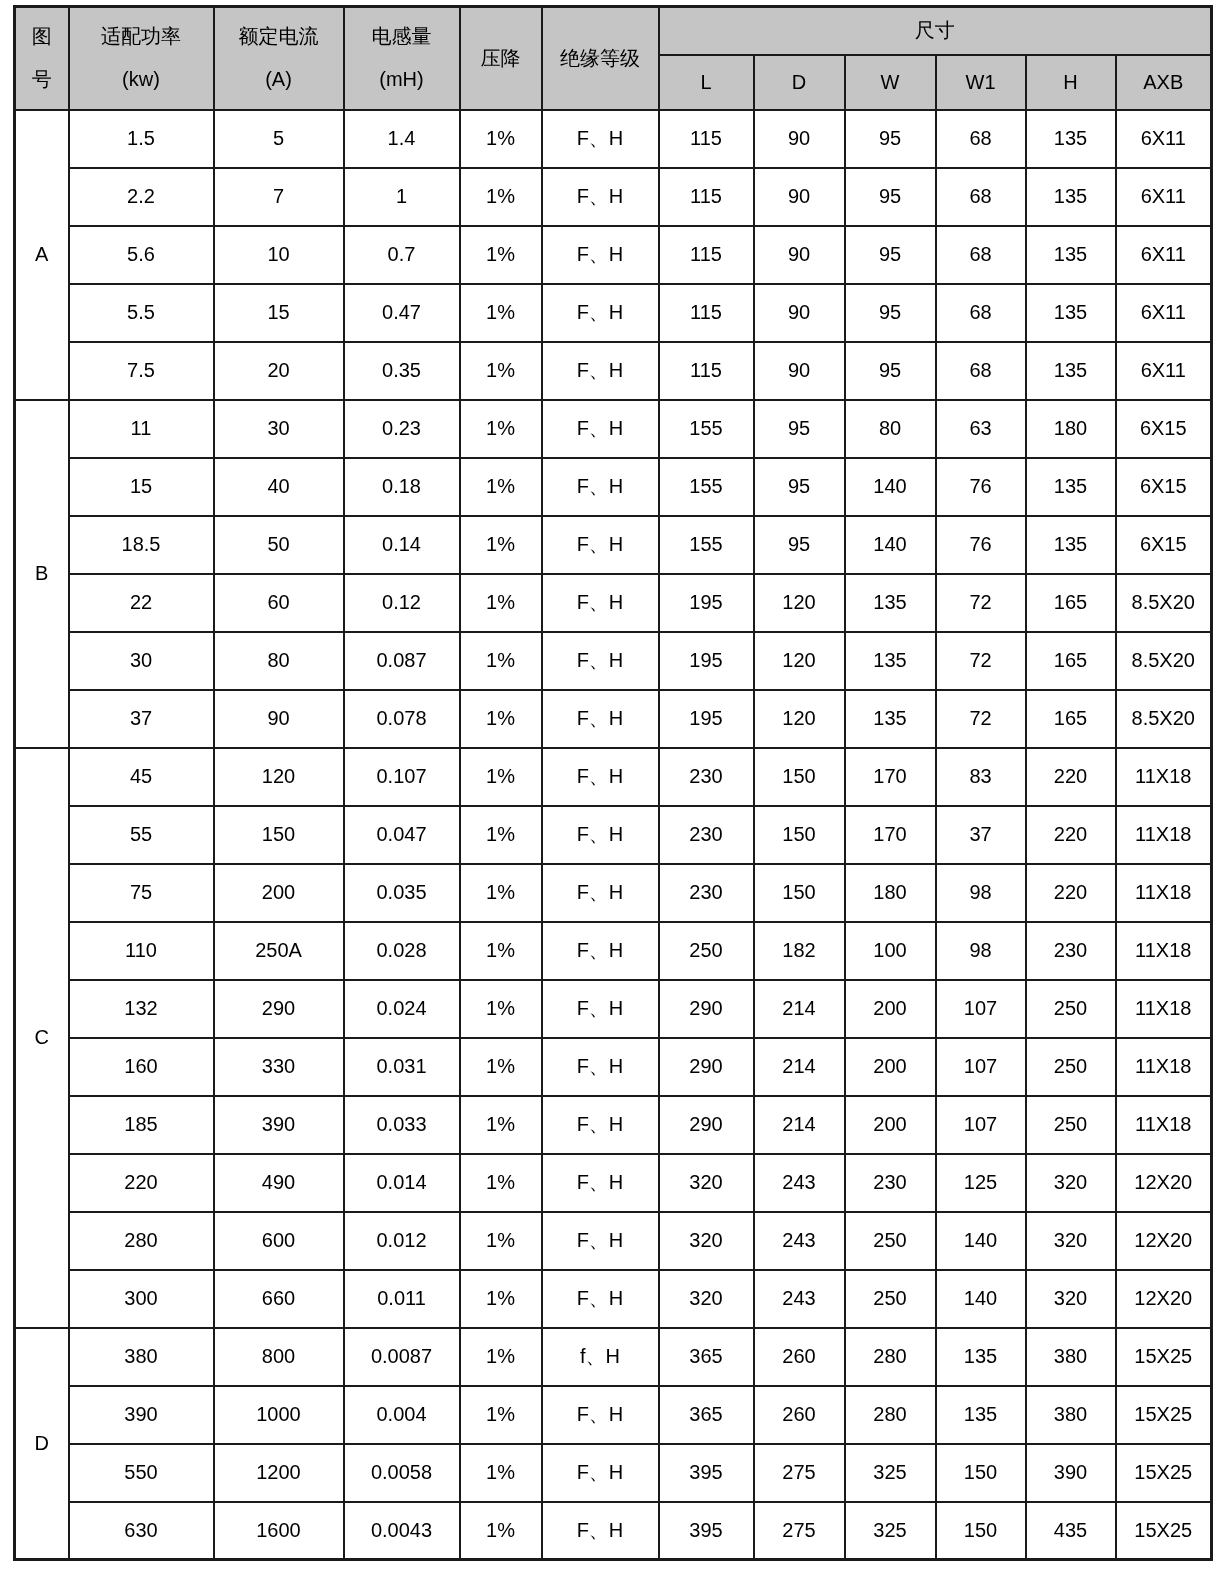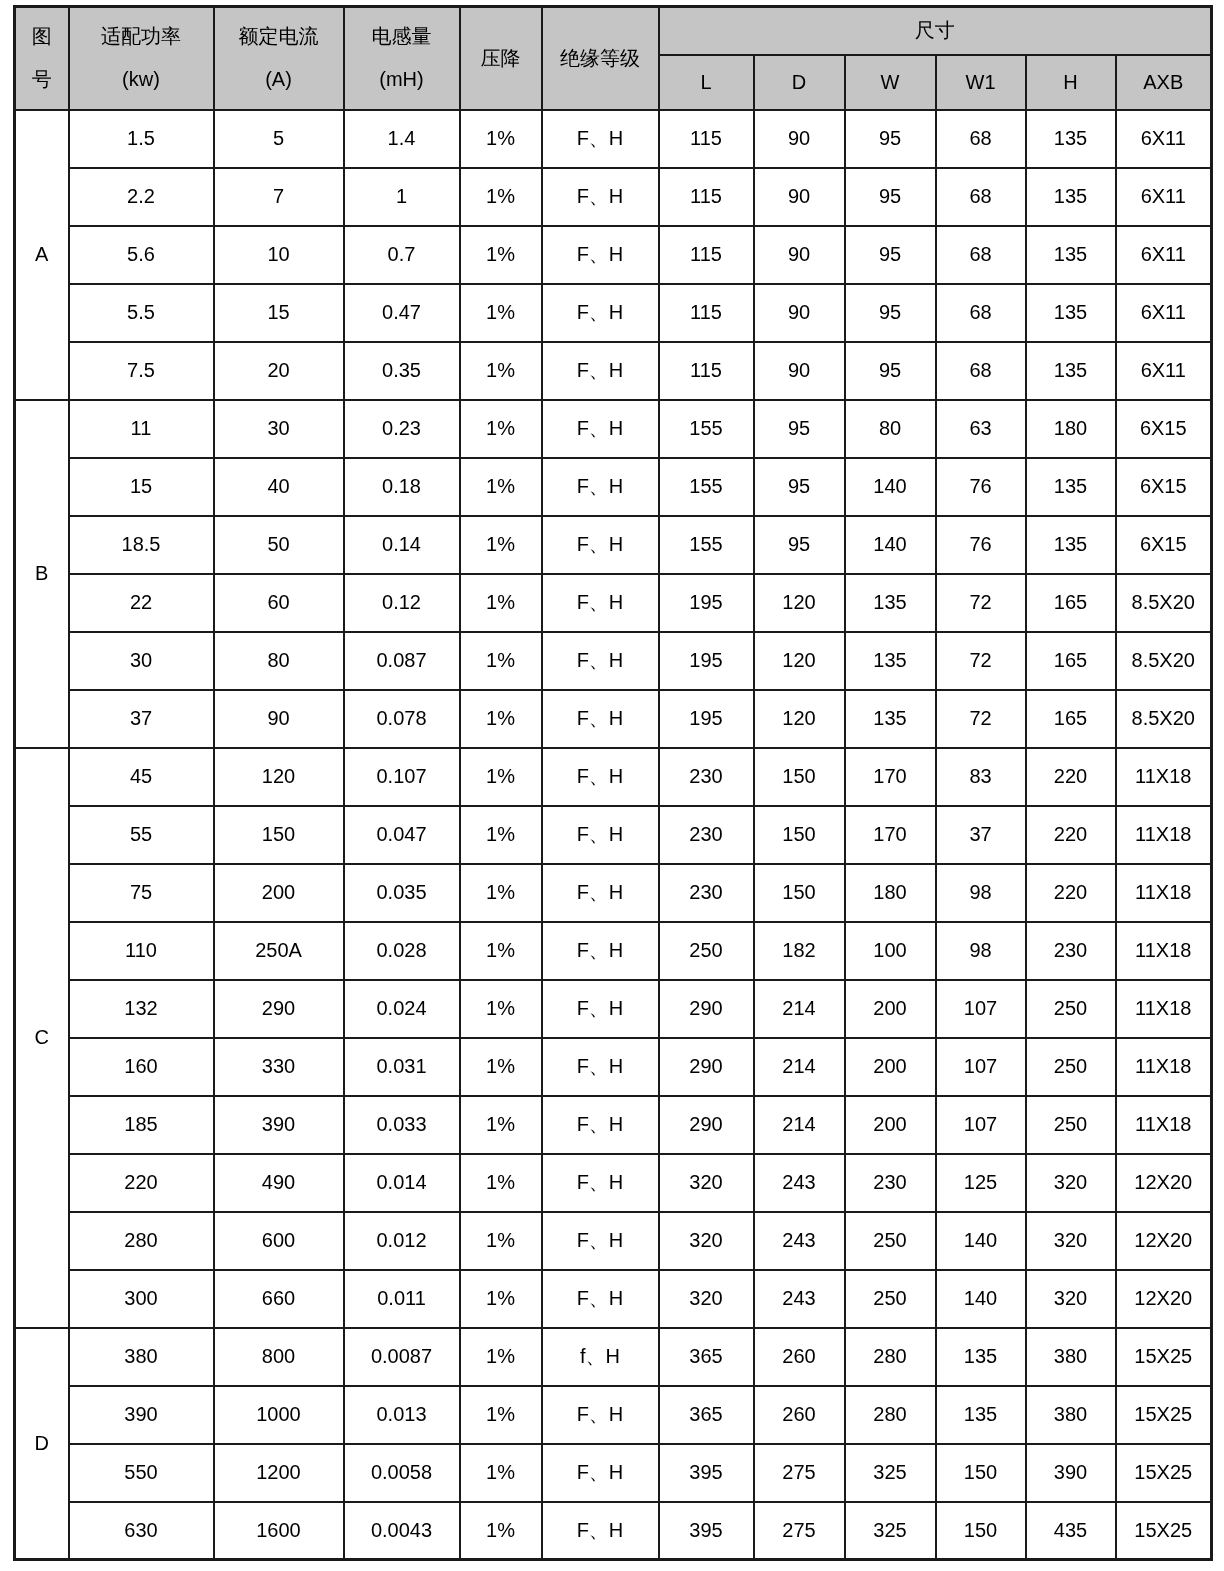--- a/index.html
+++ b/index.html
@@ -391,21 +391,21 @@
           <td>365</td>
           <td>260</td>
           <td>280</td>
           <td>135</td>
           <td>380</td>
           <td>15X25</td>
         </tr>
         <tr>
           <td>390</td>
           <td>1000</td>
-          <td>0.013</td>
+          <td>0.004</td>
           <td>1%</td>
           <td>F、H</td>
           <td>365</td>
           <td>260</td>
           <td>280</td>
           <td>135</td>
           <td>380</td>
           <td>15X25</td>
         </tr>
         <tr>

